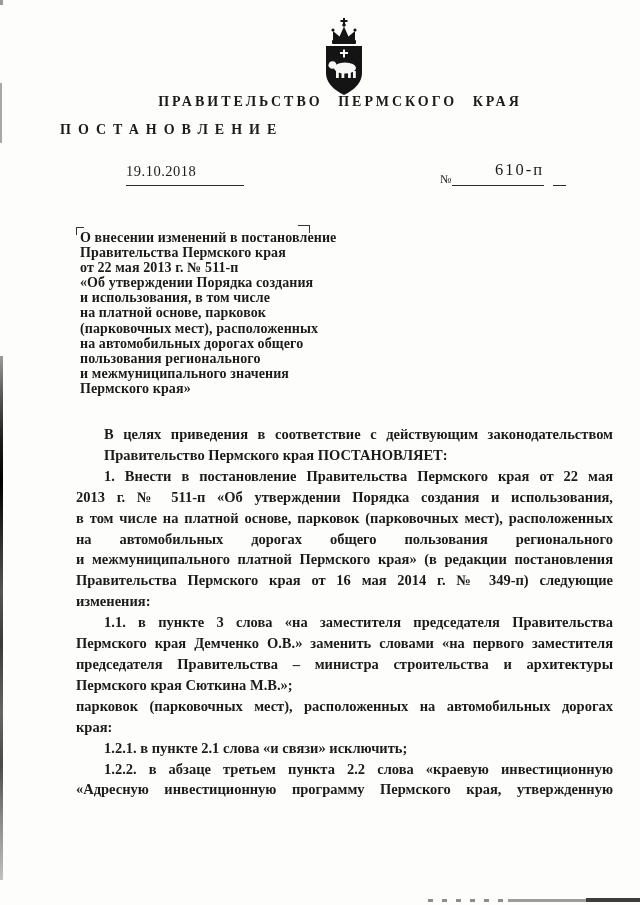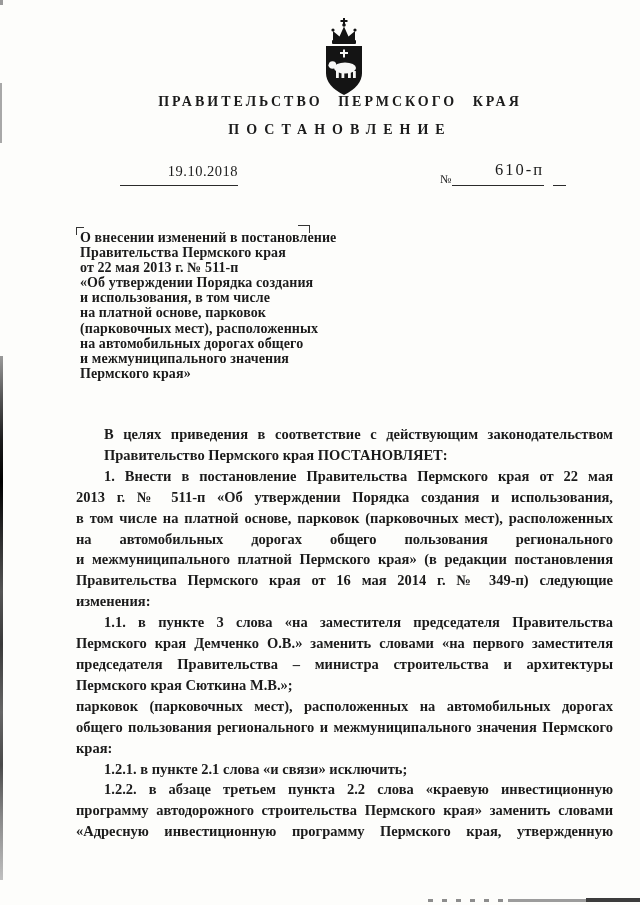--- a/index.html
+++ b/index.html
@@ -9,27 +9,27 @@
     font-family:"Liberation Serif","DejaVu Serif",serif;color:#1b1b1b;
   }
   
   .emblem{position:absolute;left:320px;top:18px;width:48px;height:80px;}
   
   .org{
     position:absolute;left:60px;top:94px;width:560px;text-align:center;
     font-weight:bold;font-size:14px;letter-spacing:3px;word-spacing:9px;white-space:nowrap;
   }
   .dtype{
-    position:absolute;left:60px;top:122px;width:560px;text-align:center;
+    position:absolute;left:60px;top:122px;width:560px;
     font-weight:bold;font-size:14px;letter-spacing:7px;white-space:nowrap;
   }
   
   .date-group{
-    position:absolute;left:120px;top:163px;width:118px;height:22px;
-    border-bottom:1.6px solid #2b2b2b;text-align:right;font-size:14.5px;letter-spacing:.5px;
+    position:absolute;left:126px;top:163px;width:118px;height:22px;
+    border-bottom:1.6px solid #2b2b2b;text-align:left;font-size:14.5px;letter-spacing:.5px;
   }
   .num-sign{position:absolute;left:440px;top:172px;font-size:12px;}
   .num-group{
     position:absolute;left:452px;top:160px;width:92px;height:25px;
     border-bottom:1.6px solid #2b2b2b;text-align:right;font-size:16.5px;letter-spacing:2px;
   }
   .num-tail{position:absolute;left:553px;top:165px;width:13px;height:20px;border-bottom:1.6px solid #2b2b2b;}
   
   .title{
     position:absolute;left:80px;top:230px;width:300px;
@@ -107,20 +107,21 @@
 
   <div class="title">
     <div>О внесении изменений в постановление</div>
     <div>Правительства Пермского края</div>
     <div>от 22 мая 2013 г. № 511-п</div>
     <div>«Об утверждении Порядка создания</div>
     <div>и использования, в том числе</div>
     <div>на платной основе, парковок</div>
     <div>(парковочных мест), расположенных</div>
     <div>на автомобильных дорогах общего</div>
+    <div>пользования регионального</div>
     <div>и межмуниципального значения</div>
     <div>Пермского края»</div>
   </div>
 
   <div class="bodytext">
 
     <div class="ln ind">В целях приведения в соответствие с действующим законодательством</div>
     <div class="ln end ind">Правительство Пермского края ПОСТАНОВЛЯЕТ:</div>
 
     <div class="ln ind">1. Внести в постановление Правительства Пермского края от 22 мая</div>
@@ -130,27 +131,25 @@
     <div class="ln">и межмуниципального платной Пермского края» (в редакции постановления</div>
     <div class="ln">Правительства Пермского края от 16 мая 2014 г. № 349-п) следующие</div>
     <div class="ln end">изменения:</div>
 
     <div class="ln ind">1.1. в пункте 3 слова «на заместителя председателя Правительства</div>
     <div class="ln">Пермского края Демченко О.В.» заменить словами «на первого заместителя</div>
     <div class="ln">председателя Правительства – министра строительства и архитектуры</div>
     <div class="ln end">Пермского края Сюткина М.В.»;</div>
 
     <div class="ln">парковок (парковочных мест), расположенных на автомобильных дорогах</div>
-    <div class="ln">общего пользования регионального и межмуниципального значения Пермского</div>
     <div class="ln end">края:</div>
 
     <div class="ln end ind">1.2.1. в пункте 2.1 слова «и связи» исключить;</div>
 
     <div class="ln ind">1.2.2. в абзаце третьем пункта 2.2 слова «краевую инвестиционную</div>
-    <div class="ln">программу автодорожного строительства Пермского края» заменить словами</div>
     <div class="ln">«Адресную инвестиционную программу Пермского края, утвержденную</div>
   </div>
 
   <div class="edge-dot"></div>
   <div class="edge-top"></div>
   <div class="edge-long"></div>
   <div class="edge-bottom-dots"></div>
   <div class="edge-bottom-mid"></div>
   <div class="edge-bottom-dark"></div>
 

